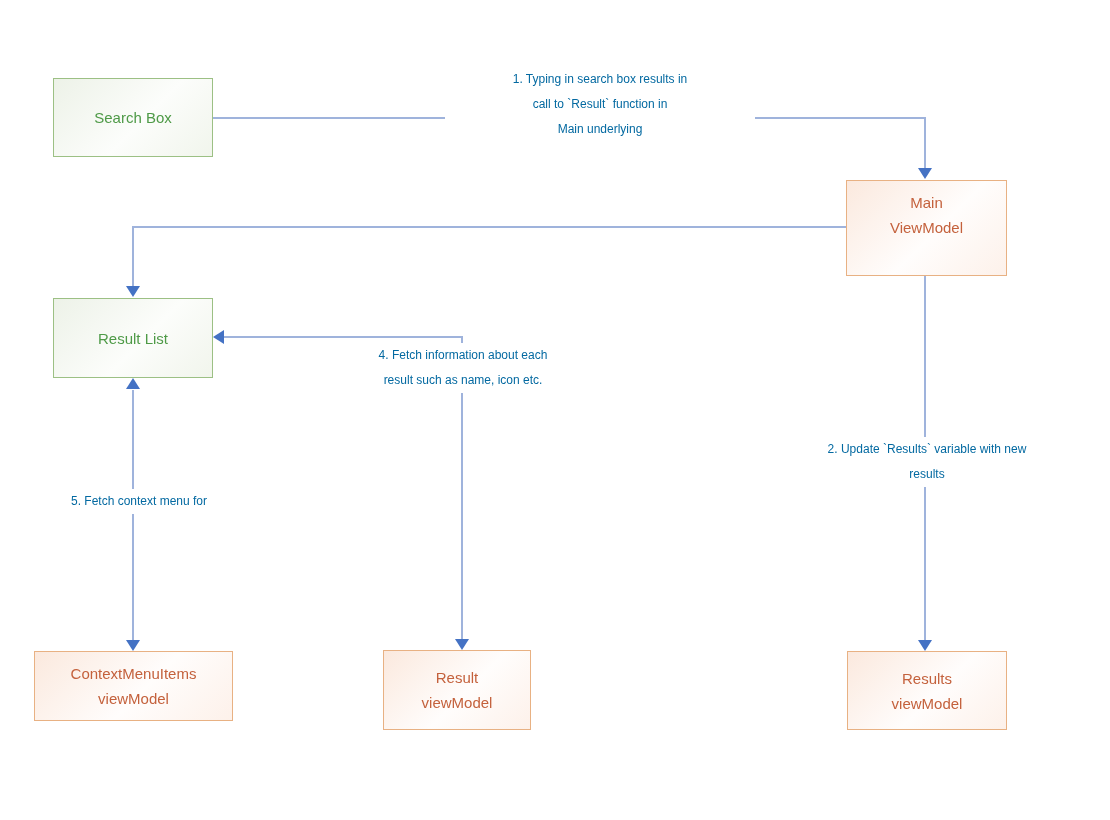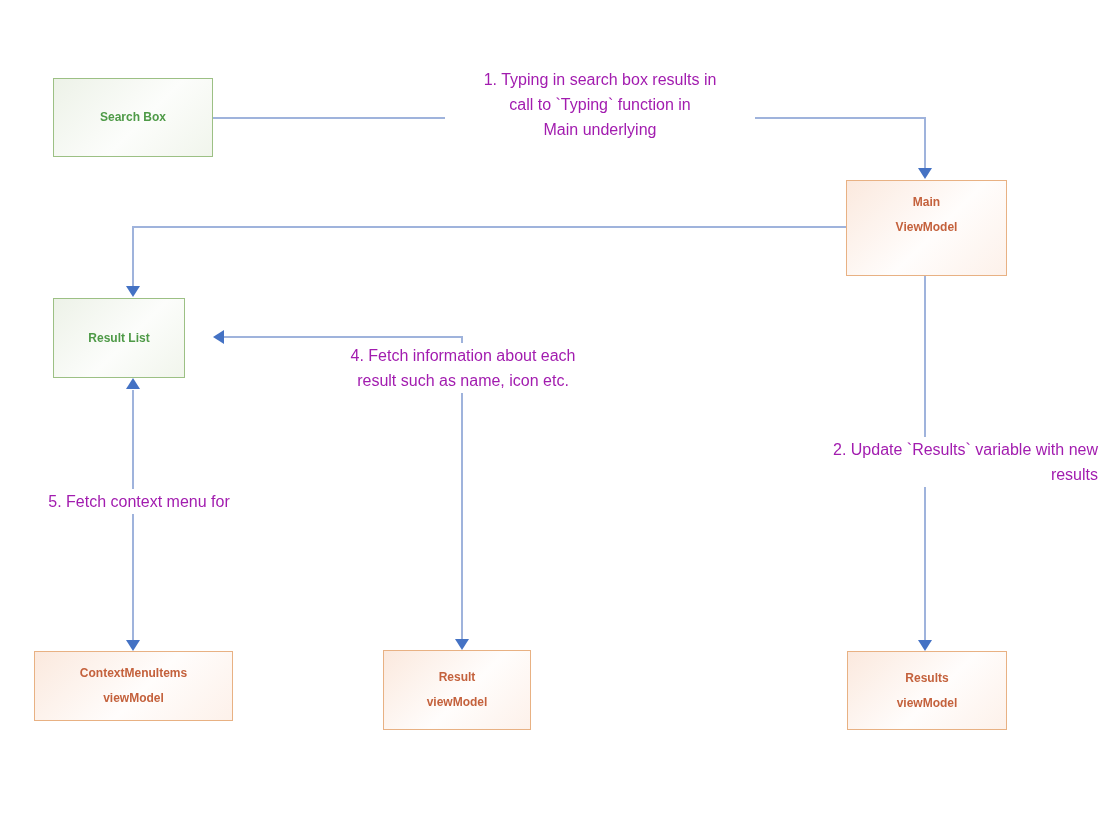--- a/index.html
+++ b/index.html
@@ -17,38 +17,37 @@
   }
   
   .node {
     position: absolute;
     box-sizing: border-box;
     display: flex;
     flex-direction: column;
     align-items: center;
     justify-content: center;
     text-align: center;
-    font-size: 12px;
+    font-size: 15px;
     line-height: 25px;
     z-index: 3;
-    font-weight: bold;
   }
   .node.green {
     border: 1.5px solid #9cc084;
     color: #4e9a47;
     background: linear-gradient(135deg, #edf2e8 0%, #fcfdfb 55%, #f1f5ec 100%);
   }
   .node.orange {
     border: 1.5px solid #e8b183;
     color: #c4613c;
     background: linear-gradient(135deg, #fbe9de 0%, #fffdfc 55%, #fdf1ea 100%);
   }
   #node-search-box        { left: 53px;  top: 78px;  width: 160px; height: 79px; }
   #node-main-viewmodel    { left: 846px; top: 180px; width: 161px; height: 96px; padding-bottom: 26px; }
-  #node-result-list       { left: 53px;  top: 298px; width: 132px; height: 80px; }
+  #node-result-list       { left: 53px;  top: 298px; width: 160px; height: 80px; }
   #node-contextmenuitems  { left: 34px;  top: 651px; width: 199px; height: 70px; }
   #node-result-viewmodel  { left: 383px; top: 650px; width: 148px; height: 80px; }
   #node-results-viewmodel { left: 847px; top: 651px; width: 160px; height: 79px; }
   
   .line {
     position: absolute;
     background: #9fb3dc;
     z-index: 1;
   }
   .arrow {
@@ -69,28 +68,28 @@
   }
   .arrow.left {
     border-top: 7px solid transparent;
     border-bottom: 7px solid transparent;
     border-right: 11px solid #4472c4;
   }
   
   .annotation {
     position: absolute;
     background: #ffffff;
-    color: #a21caf;
-    font-size: 16px;
+    color: #0369a1;
+    font-size: 12px;
     line-height: 25px;
     text-align: center;
     z-index: 2;
   }
   #annotation-step1 { left: 445px; top: 67px;  width: 310px; }
-  #annotation-step2 { left: 756px; top: 437px; width: 342px; text-align: right; }
+  #annotation-step2 { left: 756px; top: 437px; width: 342px; }
   #annotation-step3 { left: 300px; top: 191px; width: 310px; }
   #annotation-step4 { left: 308px; top: 343px; width: 310px; }
   #annotation-step5 { left: 8px;   top: 489px; width: 262px; text-align: center; }
 </style>
 </head>
 <body>
 
 <div id="canvas">
 
   <div class="line" style="left:213px; top:117px; width:713px; height:2px;"></div>
@@ -108,21 +107,21 @@
   <div class="arrow left" style="left:213px; top:330px;"></div>
   <div class="line" style="left:461px; top:336px; width:2px; height:303px;"></div>
   <div class="arrow down" style="left:455px; top:639px;"></div>
 
   <div class="line" style="left:132px; top:390px; width:2px; height:250px;"></div>
   <div class="arrow up" style="left:126px; top:378px;"></div>
   <div class="arrow down" style="left:126px; top:640px;"></div>
 
   <div class="annotation" id="annotation-step1">
     <div>1. Typing in search box results in</div>
-    <div>call to `Typing` function in</div>
+    <div>call to `Result` function in</div>
     <div>Main underlying</div>
   </div>
   <div class="annotation" id="annotation-step2">
     <div>2. Update `Results` variable with new</div>
     <div>results</div>
   </div>
   <div class="annotation" id="annotation-step4">
     <div>4. Fetch information about each</div>
     <div>result such as name, icon etc.</div>
   </div>

